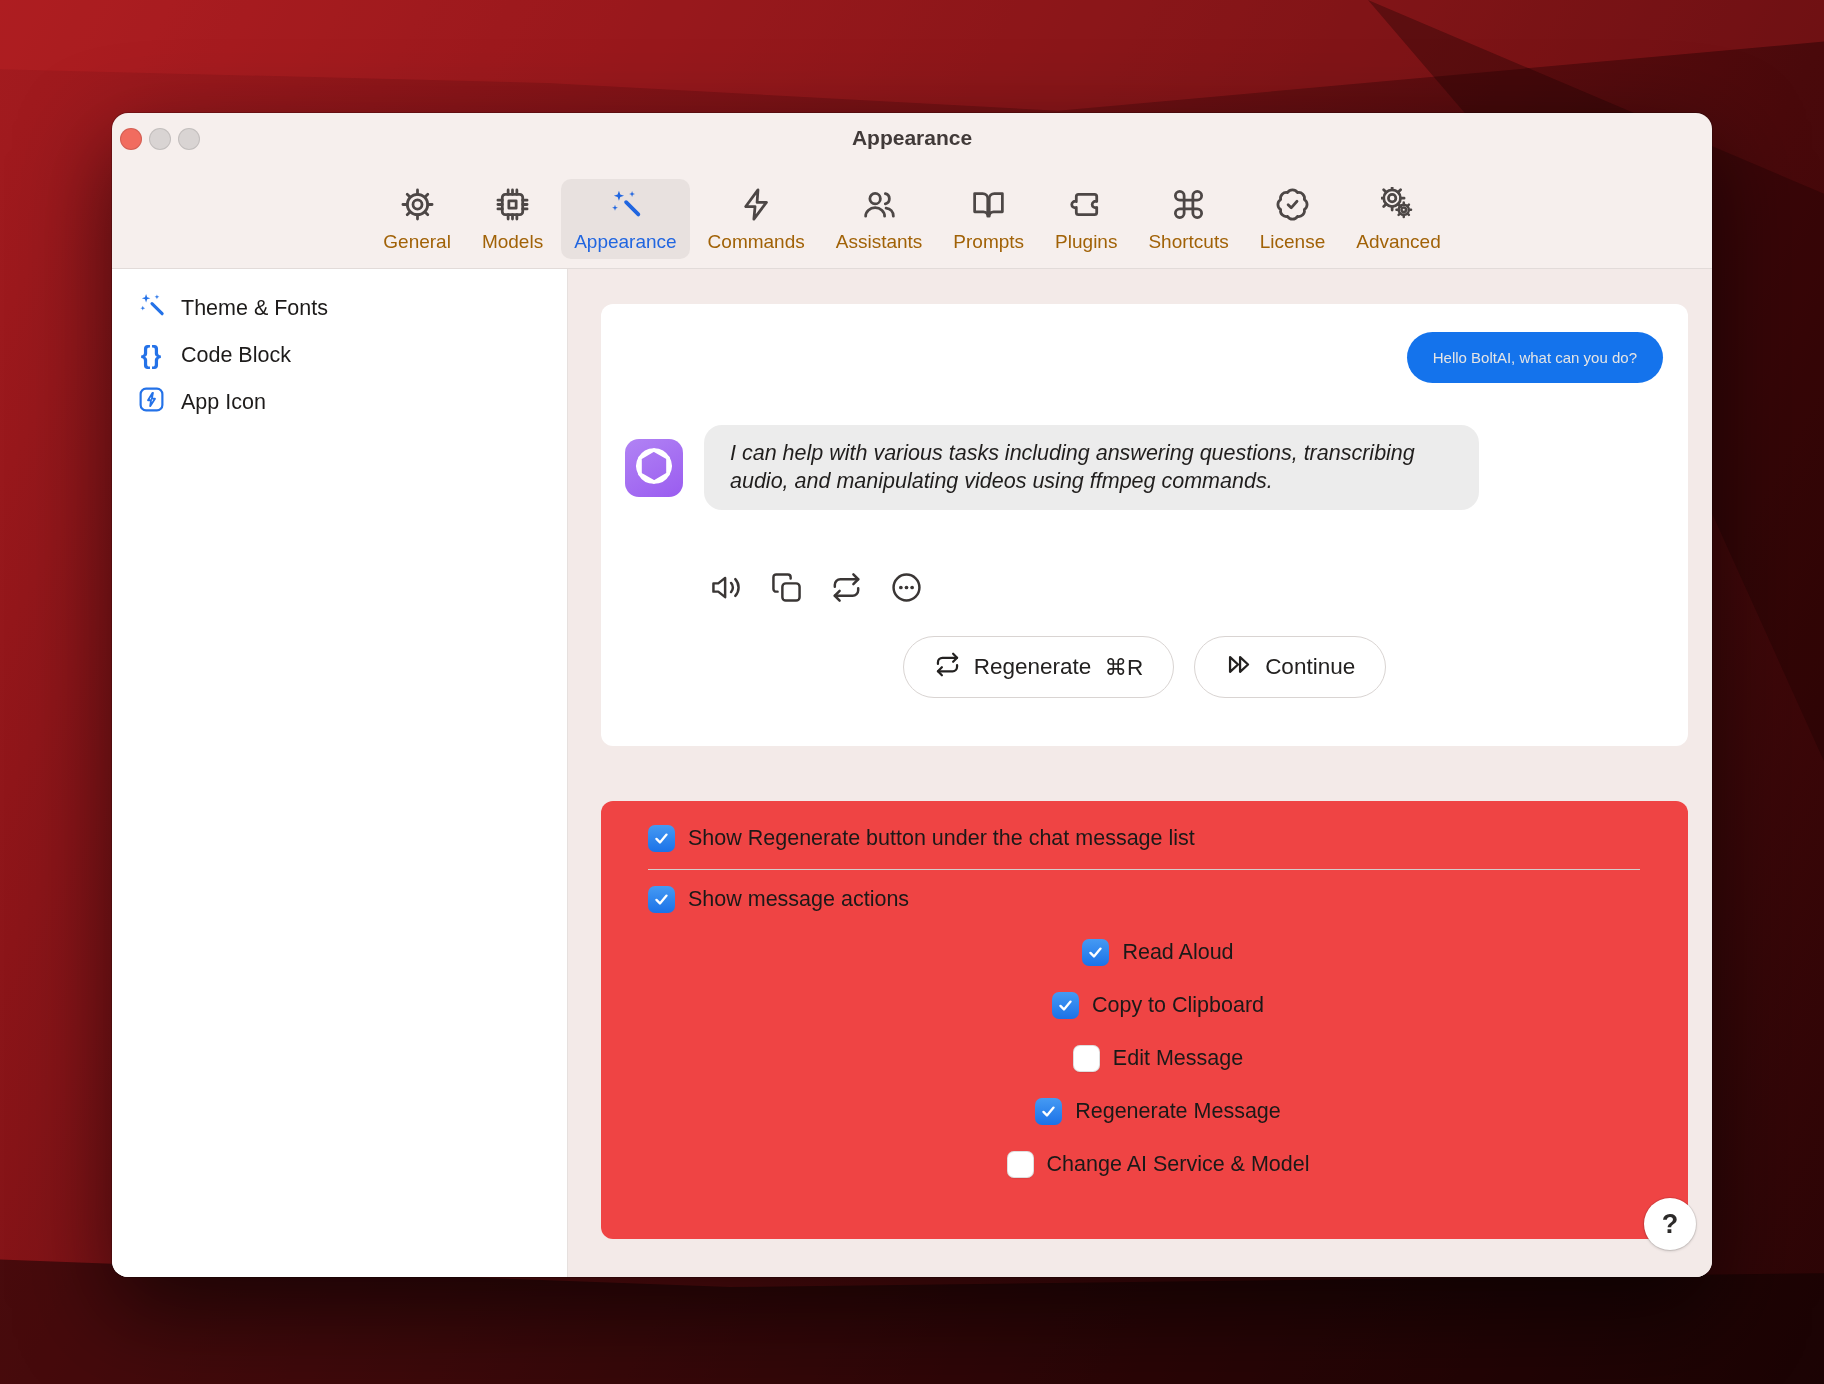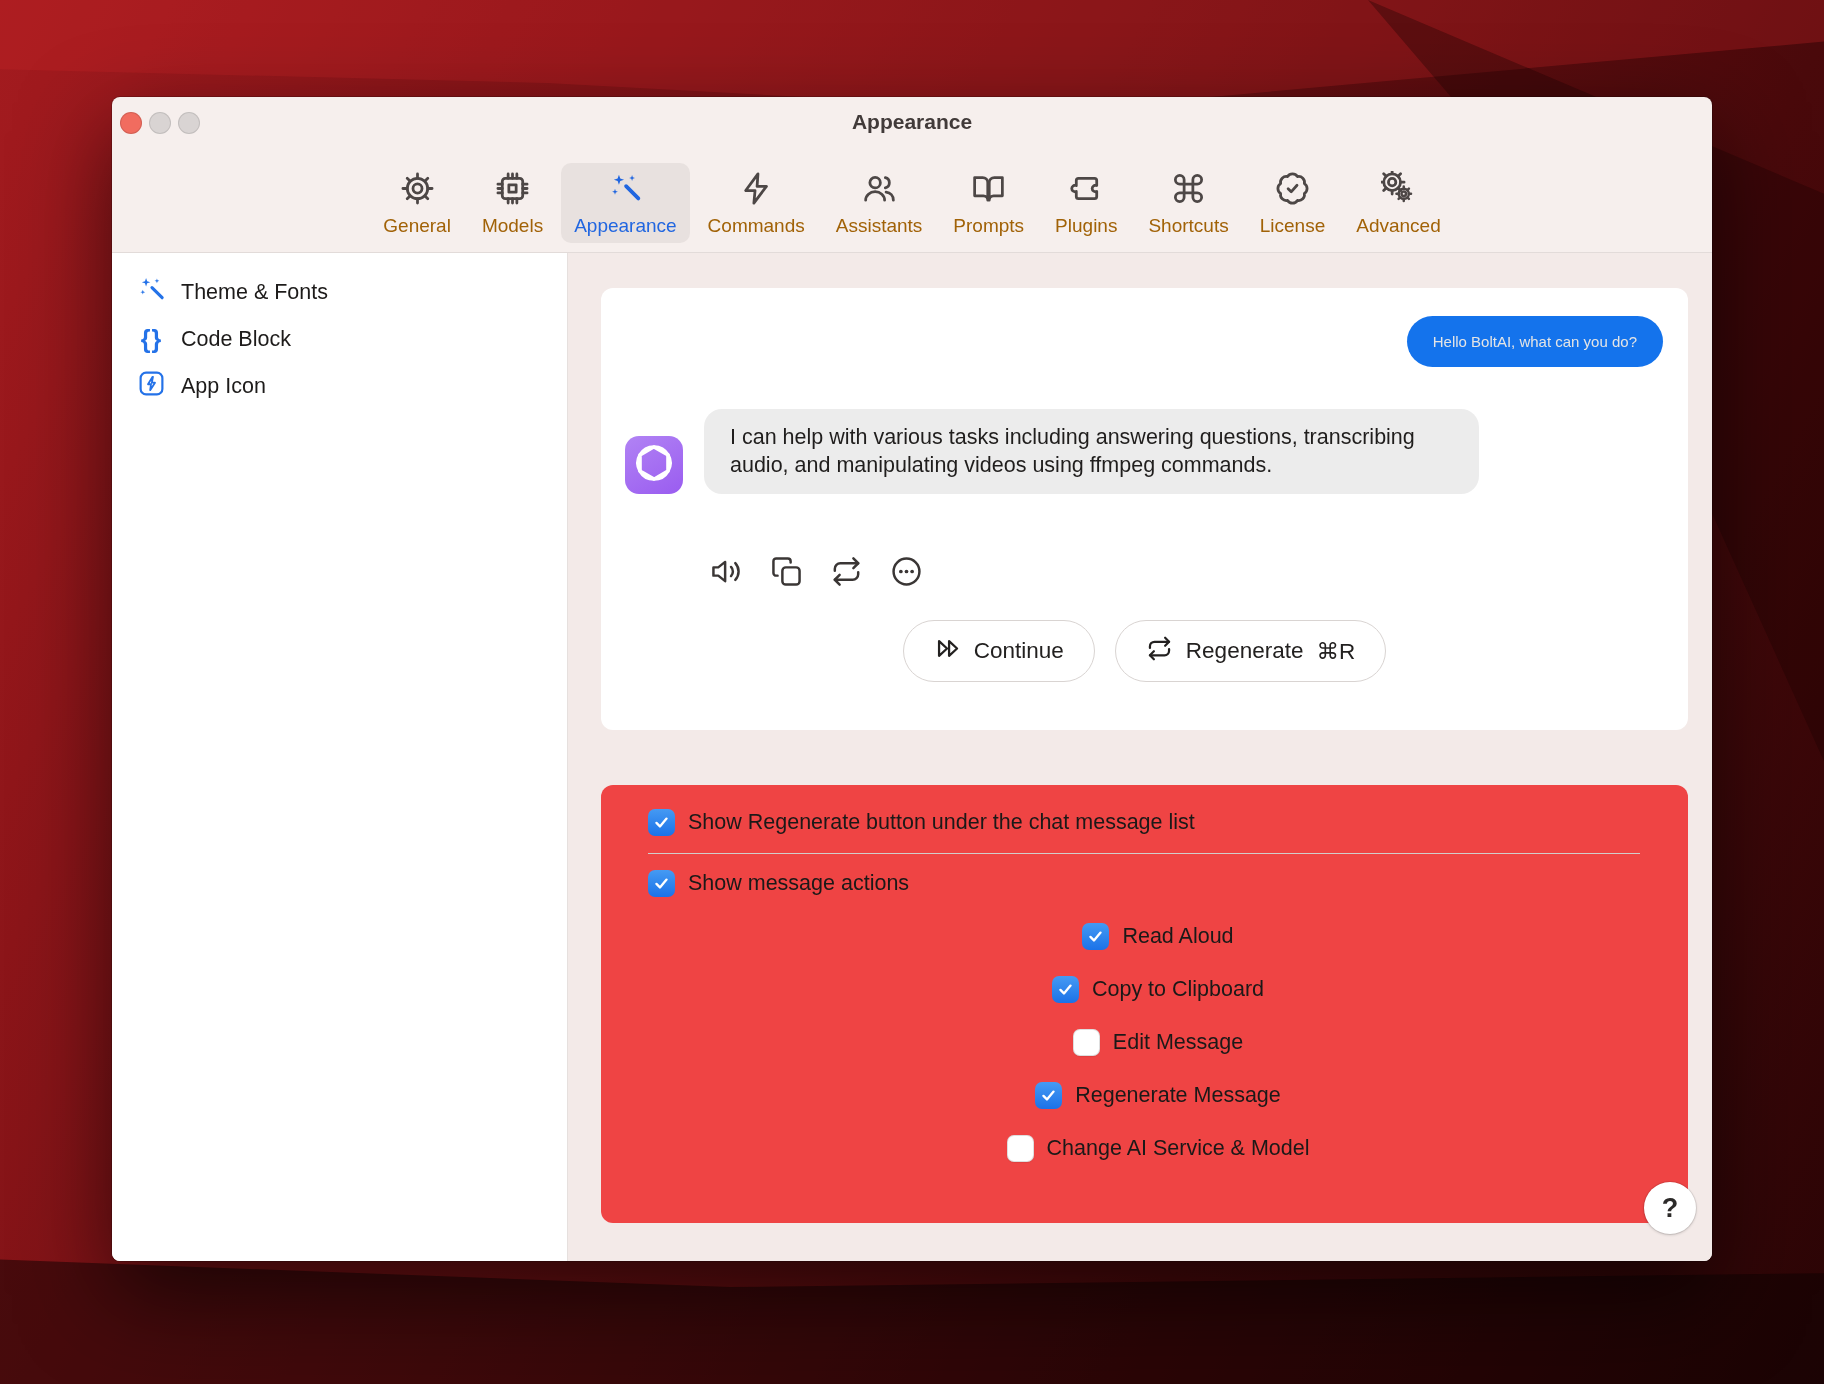--- a/index.html
+++ b/index.html
@@ -10,22 +10,22 @@
   .wallpaper{position:absolute;inset:0;
     background:linear-gradient(118deg,#a41b1f 0%,#8c1519 20%,#6f1013 45%,#4a090b 72%,#2b0506 100%);}
   .facet-top{position:absolute;inset:0;background:rgba(200,35,40,.30);
     clip-path:polygon(0 0,100% 0,100% 3%,58% 8%,30% 6%,0 5%);}
   .facet-right{position:absolute;inset:0;background:rgba(30,3,4,.35);
     clip-path:polygon(75% 0,100% 14%,100% 55%,88% 20%);}
   .facet-bottom{position:absolute;inset:0;background:rgba(12,1,1,.5);
     clip-path:polygon(0 91%,40% 93%,100% 92%,100% 100%,0 100%);}
 
   
-  .window{position:absolute;left:112px;top:97px;width:1600px;height:1164px;
-    background:#f6efed;border-radius:8px;overflow:hidden;
+  .window{position:absolute;left:112px;top:113px;width:1600px;height:1164px;
+    background:#f6efed;border-radius:16px;overflow:hidden;
     box-shadow:0 34px 90px rgba(0,0,0,.6),0 0 0 1px rgba(0,0,0,.18);}
 
   
   .chrome{position:absolute;top:0;left:0;right:0;height:155px;border-bottom:1px solid #e2dbd9;}
   .traffic{position:absolute;top:15px;left:8px;display:flex;gap:7px;}
   .light{width:22px;height:22px;border-radius:50%;}
   .light.close{background:#f16c5f;box-shadow:inset 0 0 0 1px rgba(0,0,0,.12);}
   .light.dim{background:#d9d4d3;box-shadow:inset 0 0 0 1px rgba(0,0,0,.10);}
   .win-title{position:absolute;top:13px;left:0;right:0;text-align:center;
     font-size:21px;font-weight:bold;color:#413a39;}
@@ -52,21 +52,21 @@
   .braces{width:29px;text-align:center;color:#2472e8;font-size:25px;font-weight:bold;
     letter-spacing:1px;flex:0 0 auto;}
 
   .main{flex:1;background:#f3eae8;position:relative;}
 
   
   .chat-card{position:absolute;left:33px;top:35px;width:1087px;height:442px;
     background:#ffffff;border-radius:12px;}
   .user-bubble{position:absolute;top:28px;right:25px;background:#1473ec;color:#e5e5e5;
     font-size:15px;line-height:1;padding:18px 26px;border-radius:29px;}
-  .assistant-row{position:absolute;left:24px;top:121px;display:flex;align-items:flex-end;gap:21px;}
+  .assistant-row{position:absolute;left:24px;top:121px;display:flex;align-items:center;gap:21px;font-style:italic;}
   .avatar{width:58px;height:58px;border-radius:14px;flex:0 0 auto;
     background:linear-gradient(150deg,#b183f4,#9a5cf0);
     display:flex;align-items:center;justify-content:center;}
   .avatar svg{width:42px;height:42px;}
   .assistant-bubble{width:723px;background:#ececec;border-radius:18px;
     padding:15px 26px;font-size:21.5px;line-height:1.29;color:#201e1d;}
   .msg-actions{position:absolute;left:109px;top:267px;display:flex;gap:27px;}
   .msg-action{width:33px;height:33px;cursor:default;}
   .msg-action svg{width:33px;height:33px;stroke:#3a3635;fill:none;stroke-width:1.8;
     stroke-linecap:round;stroke-linejoin:round;}
@@ -284,35 +284,35 @@
               <circle cx="12" cy="12" r="9.4"></circle>
               <circle class="dot" cx="7.9" cy="12" r="1.35"></circle>
               <circle class="dot" cx="12" cy="12" r="1.35"></circle>
               <circle class="dot" cx="16.1" cy="12" r="1.35"></circle>
             </svg></span>
           </div>
 
           <div class="preview-buttons">
             <div class="pill">
               <span><svg viewBox="0 0 24 24">
-                <path d="M4.5 5.5 L11.6 12 L4.5 18.5 Z"></path>
-                <path d="M13.4 5.5 L20.5 12 L13.4 18.5 Z"></path>
-              </svg></span>
-              <span>Continue</span>
-            </div>
-            <div class="pill">
-              <span><svg viewBox="0 0 24 24">
                 <path d="M17 2.5 L20.5 6 L17 9.5"></path>
                 <path d="M3.5 11.5V10a4 4 0 0 1 4-4h13"></path>
                 <path d="M7 21.5 L3.5 18 L7 14.5"></path>
                 <path d="M20.5 12.5V14a4 4 0 0 1-4 4h-13"></path>
               </svg></span>
               <span>Regenerate</span>
               <span>⌘R</span>
             </div>
+            <div class="pill">
+              <span><svg viewBox="0 0 24 24">
+                <path d="M4.5 5.5 L11.6 12 L4.5 18.5 Z"></path>
+                <path d="M13.4 5.5 L20.5 12 L13.4 18.5 Z"></path>
+              </svg></span>
+              <span>Continue</span>
+            </div>
           </div>
 
         </div>
 
         <div class="settings-panel">
 
           <div class="srow">
             <span class="checkbox on">
               <svg viewBox="0 0 27 27">
                   <polyline points="7,14 11.5,18.5 20,8.5" fill="none" stroke="#fff" stroke-width="3" stroke-linecap="round" stroke-linejoin="round"></polyline>

